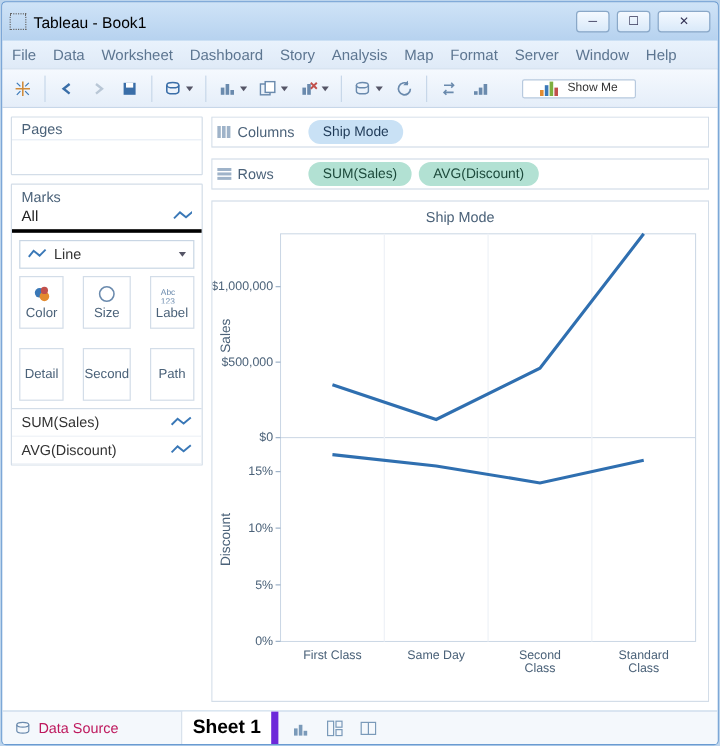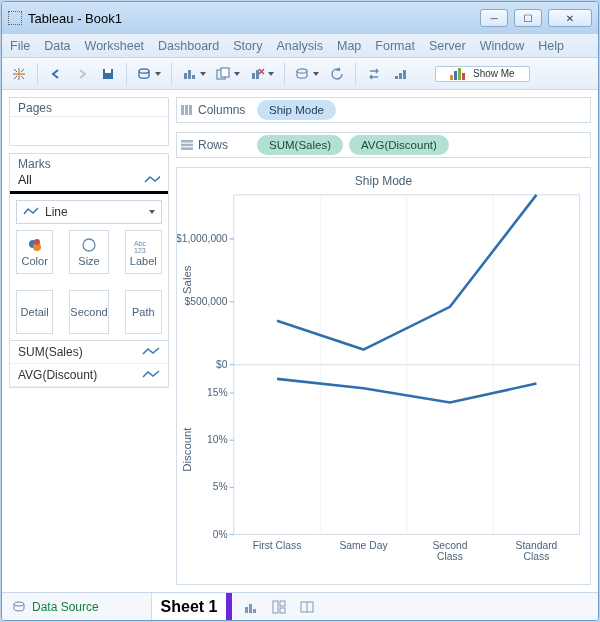--- a/index.html
+++ b/index.html
@@ -41,21 +41,21 @@
   .shelf{display:flex;align-items:center;height:26px;border:1px solid #d3dde8;padding:0 4px;gap:6px;}
   .shelf-label{font-size:12px;color:#4b6279;width:70px;display:flex;align-items:center;gap:5px;}
   .pill{height:20px;border-radius:10px;padding:0 12px;font-size:11.5px;display:flex;align-items:center;}
   .pill.dim{background:#c9e1f5;color:#1f3a57;}
   .pill.meas{background:#b2e1d3;color:#1d4a3c;}
   .viz{flex:1;border:1px solid #d3dde8;position:relative;overflow:hidden;}
   .viz-title{position:absolute;top:6px;left:0;right:0;text-align:center;font-size:12px;color:#4b6279;}
   .chart-svg{position:absolute;inset:0;}
 
   .statusbar{height:28px;border-top:1px solid #c7d7e9;background:#f4f8fc;display:flex;align-items:stretch;}
-  .ds-tab{width:150px;border-right:1px solid #d3dde8;display:flex;align-items:center;gap:6px;padding:0 10px;font-size:12px;color:#15803d;}
+  .ds-tab{width:150px;border-right:1px solid #d3dde8;display:flex;align-items:center;gap:6px;padding:0 10px;font-size:12px;color:#be185d;}
   .sheet-tab{width:80px;border-right:6px solid #6d28d9;background:#fff;display:flex;align-items:center;justify-content:center;font-size:16px;font-weight:bold;}
   .addtabs{display:flex;align-items:center;gap:14px;padding:0 12px;}
   .smallicon{width:14px;height:14px;}
 
   .lineicon{display:inline-block;width:16px;}
 </style>
 </head>
 <body>
 
 <div class="window">

